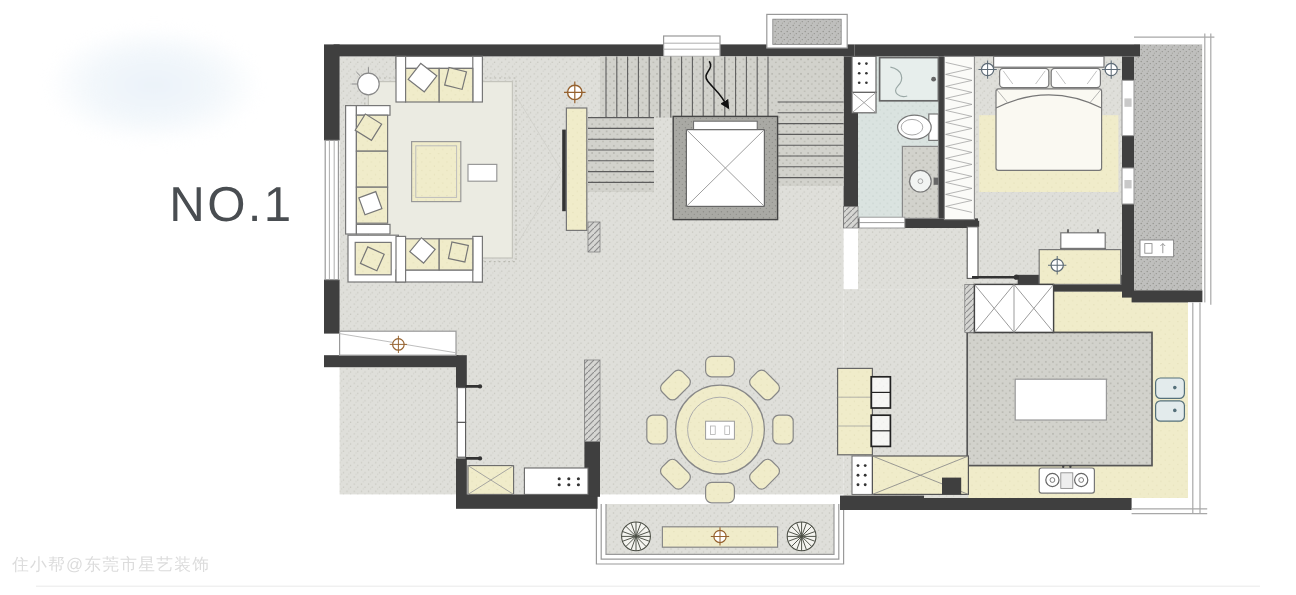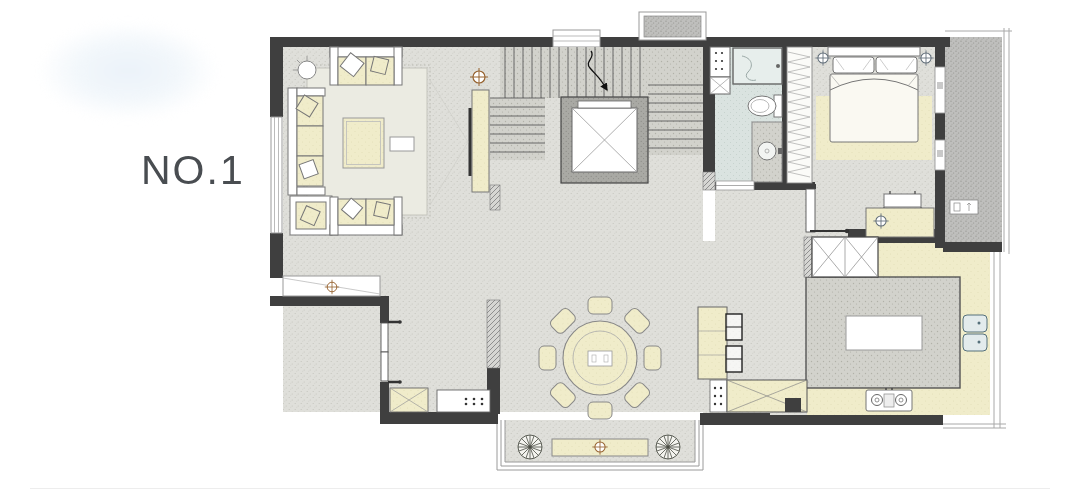--- a/index.html
+++ b/index.html
@@ -400,14 +400,15 @@
     <g>
       <use href="#xhair" transform="translate(479,77)" style="color:var(--accent-brown)"></use>
       <use href="#xhair" transform="translate(332,287) scale(.8)" style="color:var(--accent-brown)"></use>
       <use href="#xhair" transform="translate(600,447) scale(.85)" style="color:var(--accent-brown)"></use>
       <use href="#xhair" transform="translate(823,58) scale(.85)" style="color:var(--accent-slate)"></use>
       <use href="#xhair" transform="translate(926,58) scale(.85)" style="color:var(--accent-slate)"></use>
       <use href="#xhair" transform="translate(881,221) scale(.85)" style="color:var(--accent-slate)"></use>
     </g>
   </svg>
 
+  <div class="watermark">住小帮@东莞市星艺装饰</div>
   <div class="bottom-line"></div>
 </div>
 
 </body></html>

